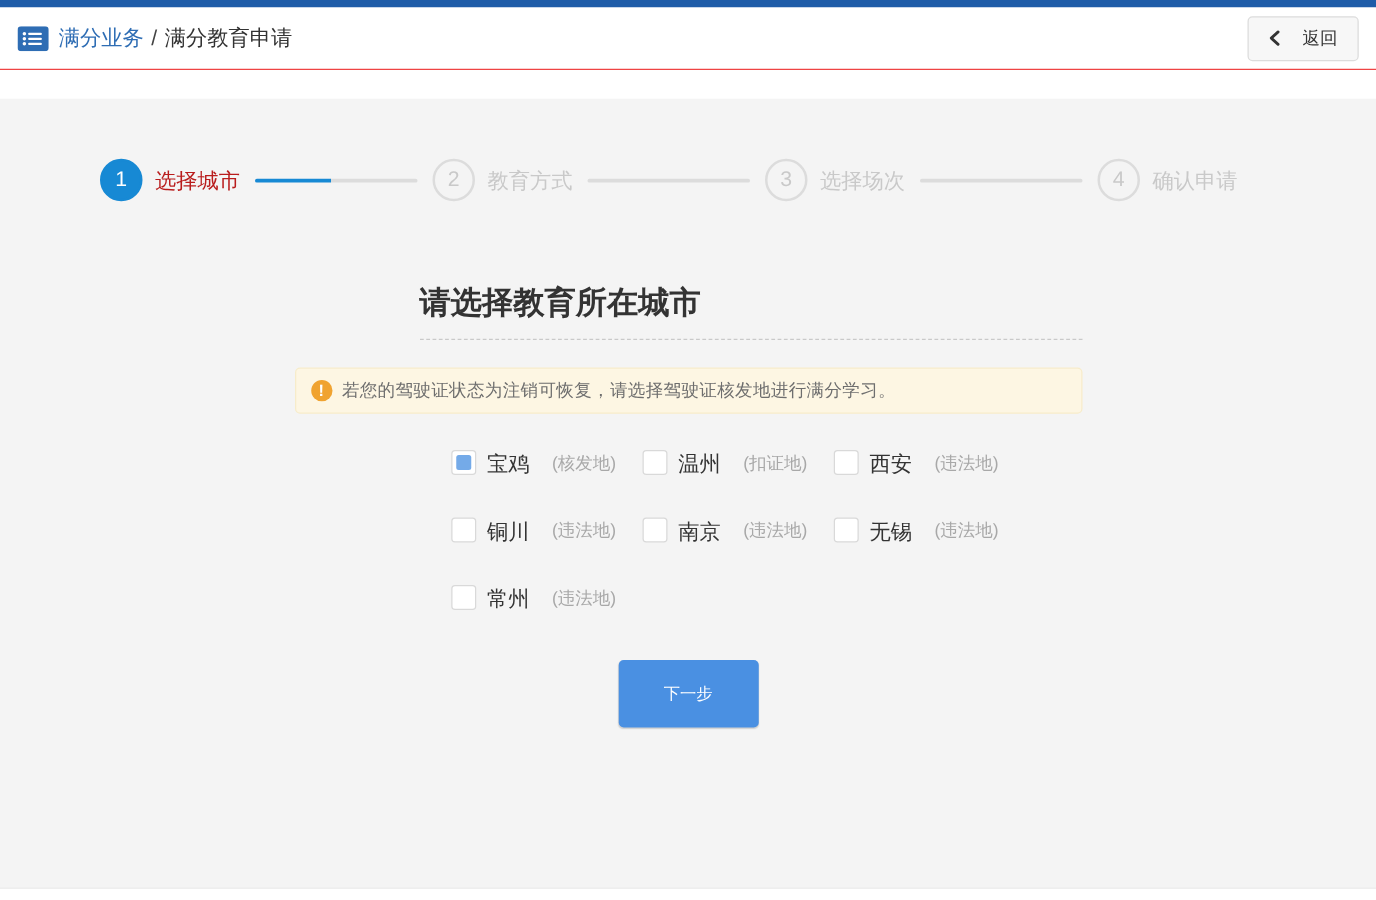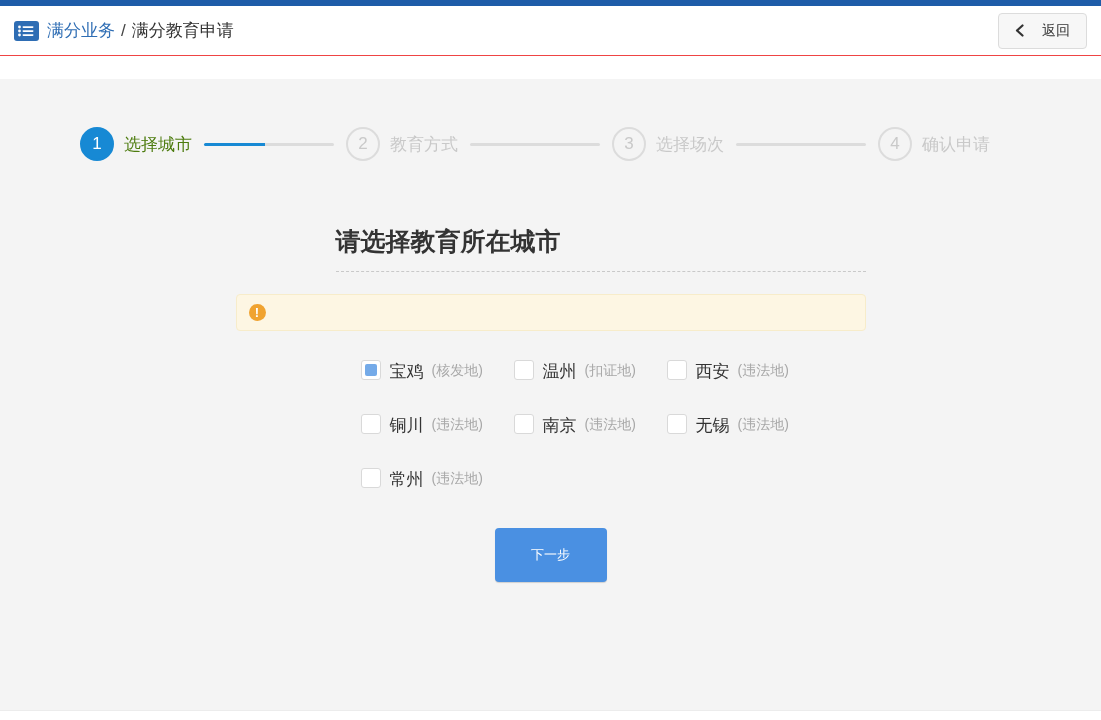--- a/index.html
+++ b/index.html
@@ -42,21 +42,21 @@
   }
   .step { display: flex; align-items: center; }
   .step-circle {
     width: 34px; height: 34px; border-radius: 50%;
     border: 2px solid #dcdcdc; color: #c9c9c9;
     display: flex; align-items: center; justify-content: center;
     font-size: 17px; flex: none;
   }
   .step-label { margin-left: 10px; font-size: 17px; color: #c9c9c9; white-space: nowrap; }
   .step.active .step-circle { background: #1789d4; border-color: #1789d4; color: #fff; }
-  .step.active .step-label { color: #4d7c0f; }
+  .step.active .step-label { color: #b91c1c; }
   .connector {
     flex: 1; height: 3px; border-radius: 2px; background: #dcdcdc; margin: 0 12px;
   }
   .connector.half {
     background: linear-gradient(90deg, #1789d4 0%, #1789d4 47%, #dcdcdc 47%, #dcdcdc 100%);
   }
 
   
   .main-col { width: 630px; margin: 0 auto; }
   .section-title-block {
@@ -85,21 +85,21 @@
   .city-item { width: 153px; display: flex; cursor: pointer; }
   .checkbox {
     width: 20px; height: 20px; background: #fff;
     border: 1px solid #d9d9d9; border-radius: 3px; flex: none;
     display: flex; align-items: center; justify-content: center;
   }
   .checkbox.checked::after {
     content: ""; width: 12px; height: 12px; border-radius: 2px; background: #74aae8;
   }
   .city-name { font-size: 17px; color: #333; margin-left: 9px; white-space: nowrap; }
-  .city-tag { font-size: 14px; color: #a8a8a8; margin-left: 8px; padding-top: 2px; white-space: nowrap; }
+  .city-tag { font-size: 14px; color: #a8a8a8; margin-left: 18px; padding-top: 2px; white-space: nowrap; }
 
   
   .next-btn {
     display: block; margin: 37px auto 0; width: 112px; height: 54px;
     background: #4a90e2; color: #fff; font-size: 13px; border: none;
     border-radius: 4px; cursor: pointer; font-family: inherit;
     box-shadow: 0 1px 1px rgba(0,0,0,0.15);
   }
 </style>
 </head>
@@ -170,20 +170,21 @@
   </div>
 </div>
 
     <div class="main-col">
       <div class="section-title-block">
         <span class="section-title">请选择教育所在城市</span>
       </div>
 
       <div class="alert">
         <span class="alert-icon">!</span>
+        <span class="alert-text">若您的驾驶证状态为注销可恢复，请选择驾驶证核发地进行满分学习。</span>
       </div>
 
       <div class="city-grid">
   <div class="city-item">
     <span class="checkbox checked"></span>
     <span class="city-name">宝鸡</span>
     <span class="city-tag">(核发地)</span>
   </div>
 
   <div class="city-item">

